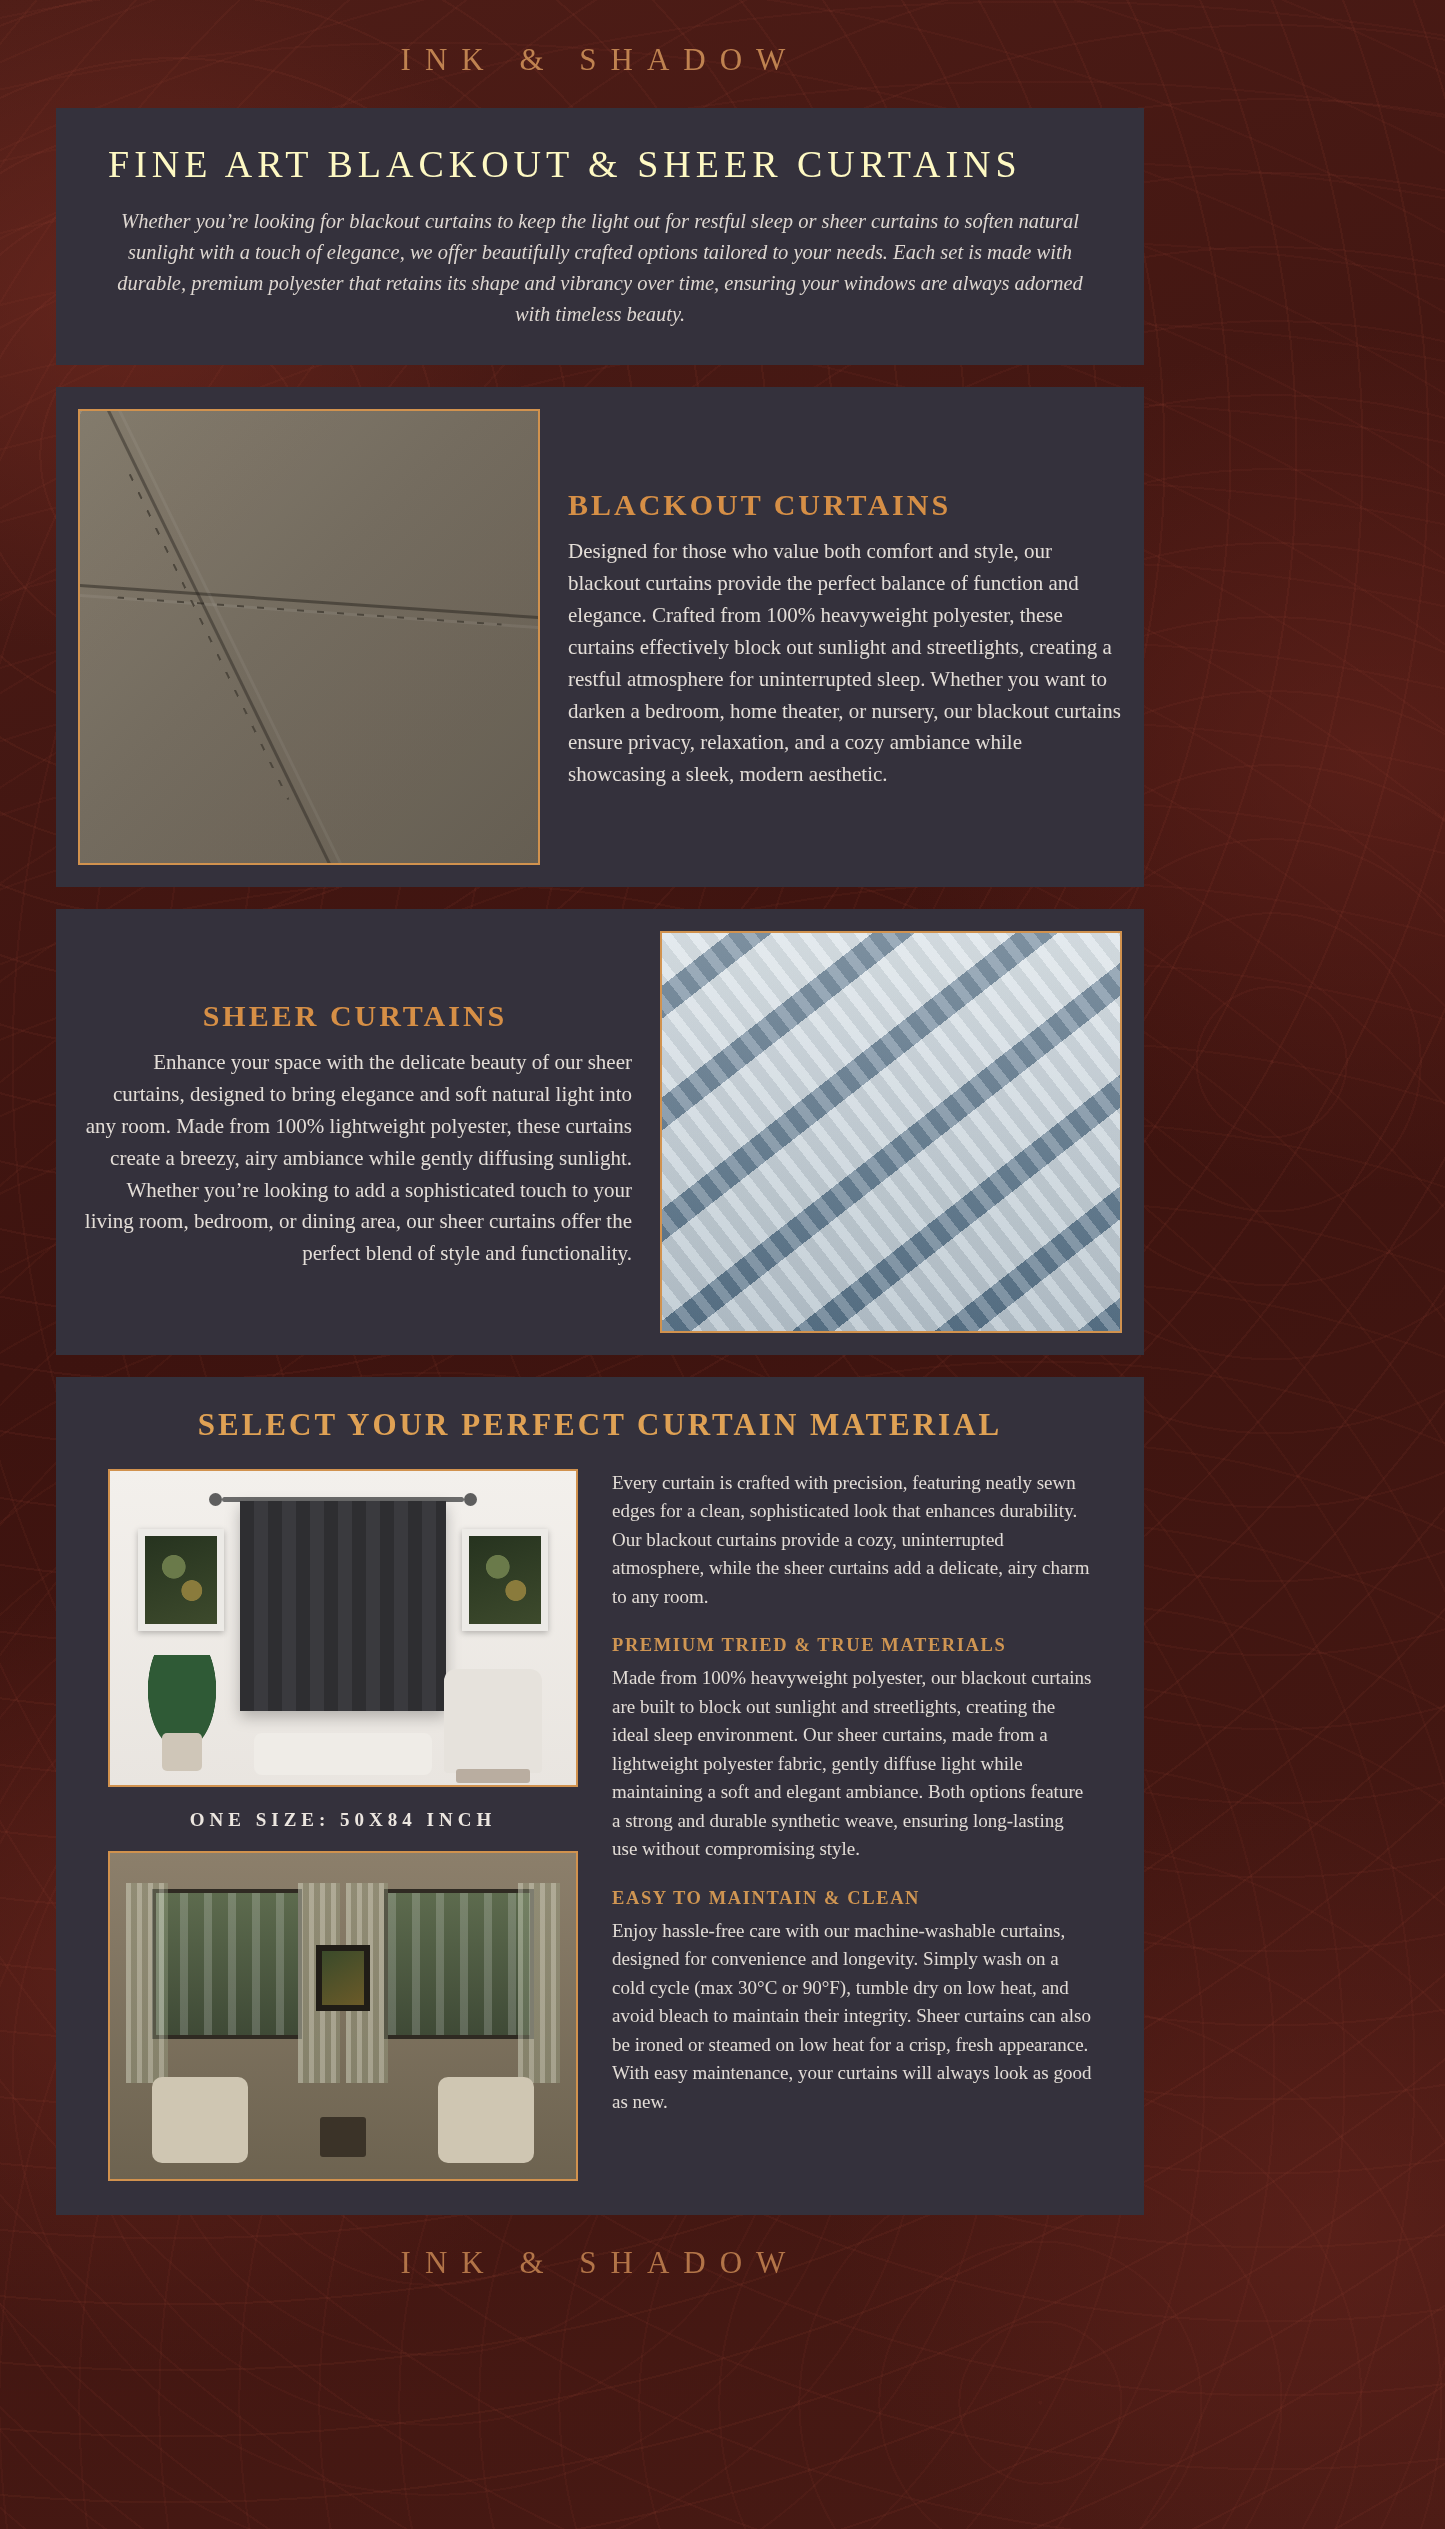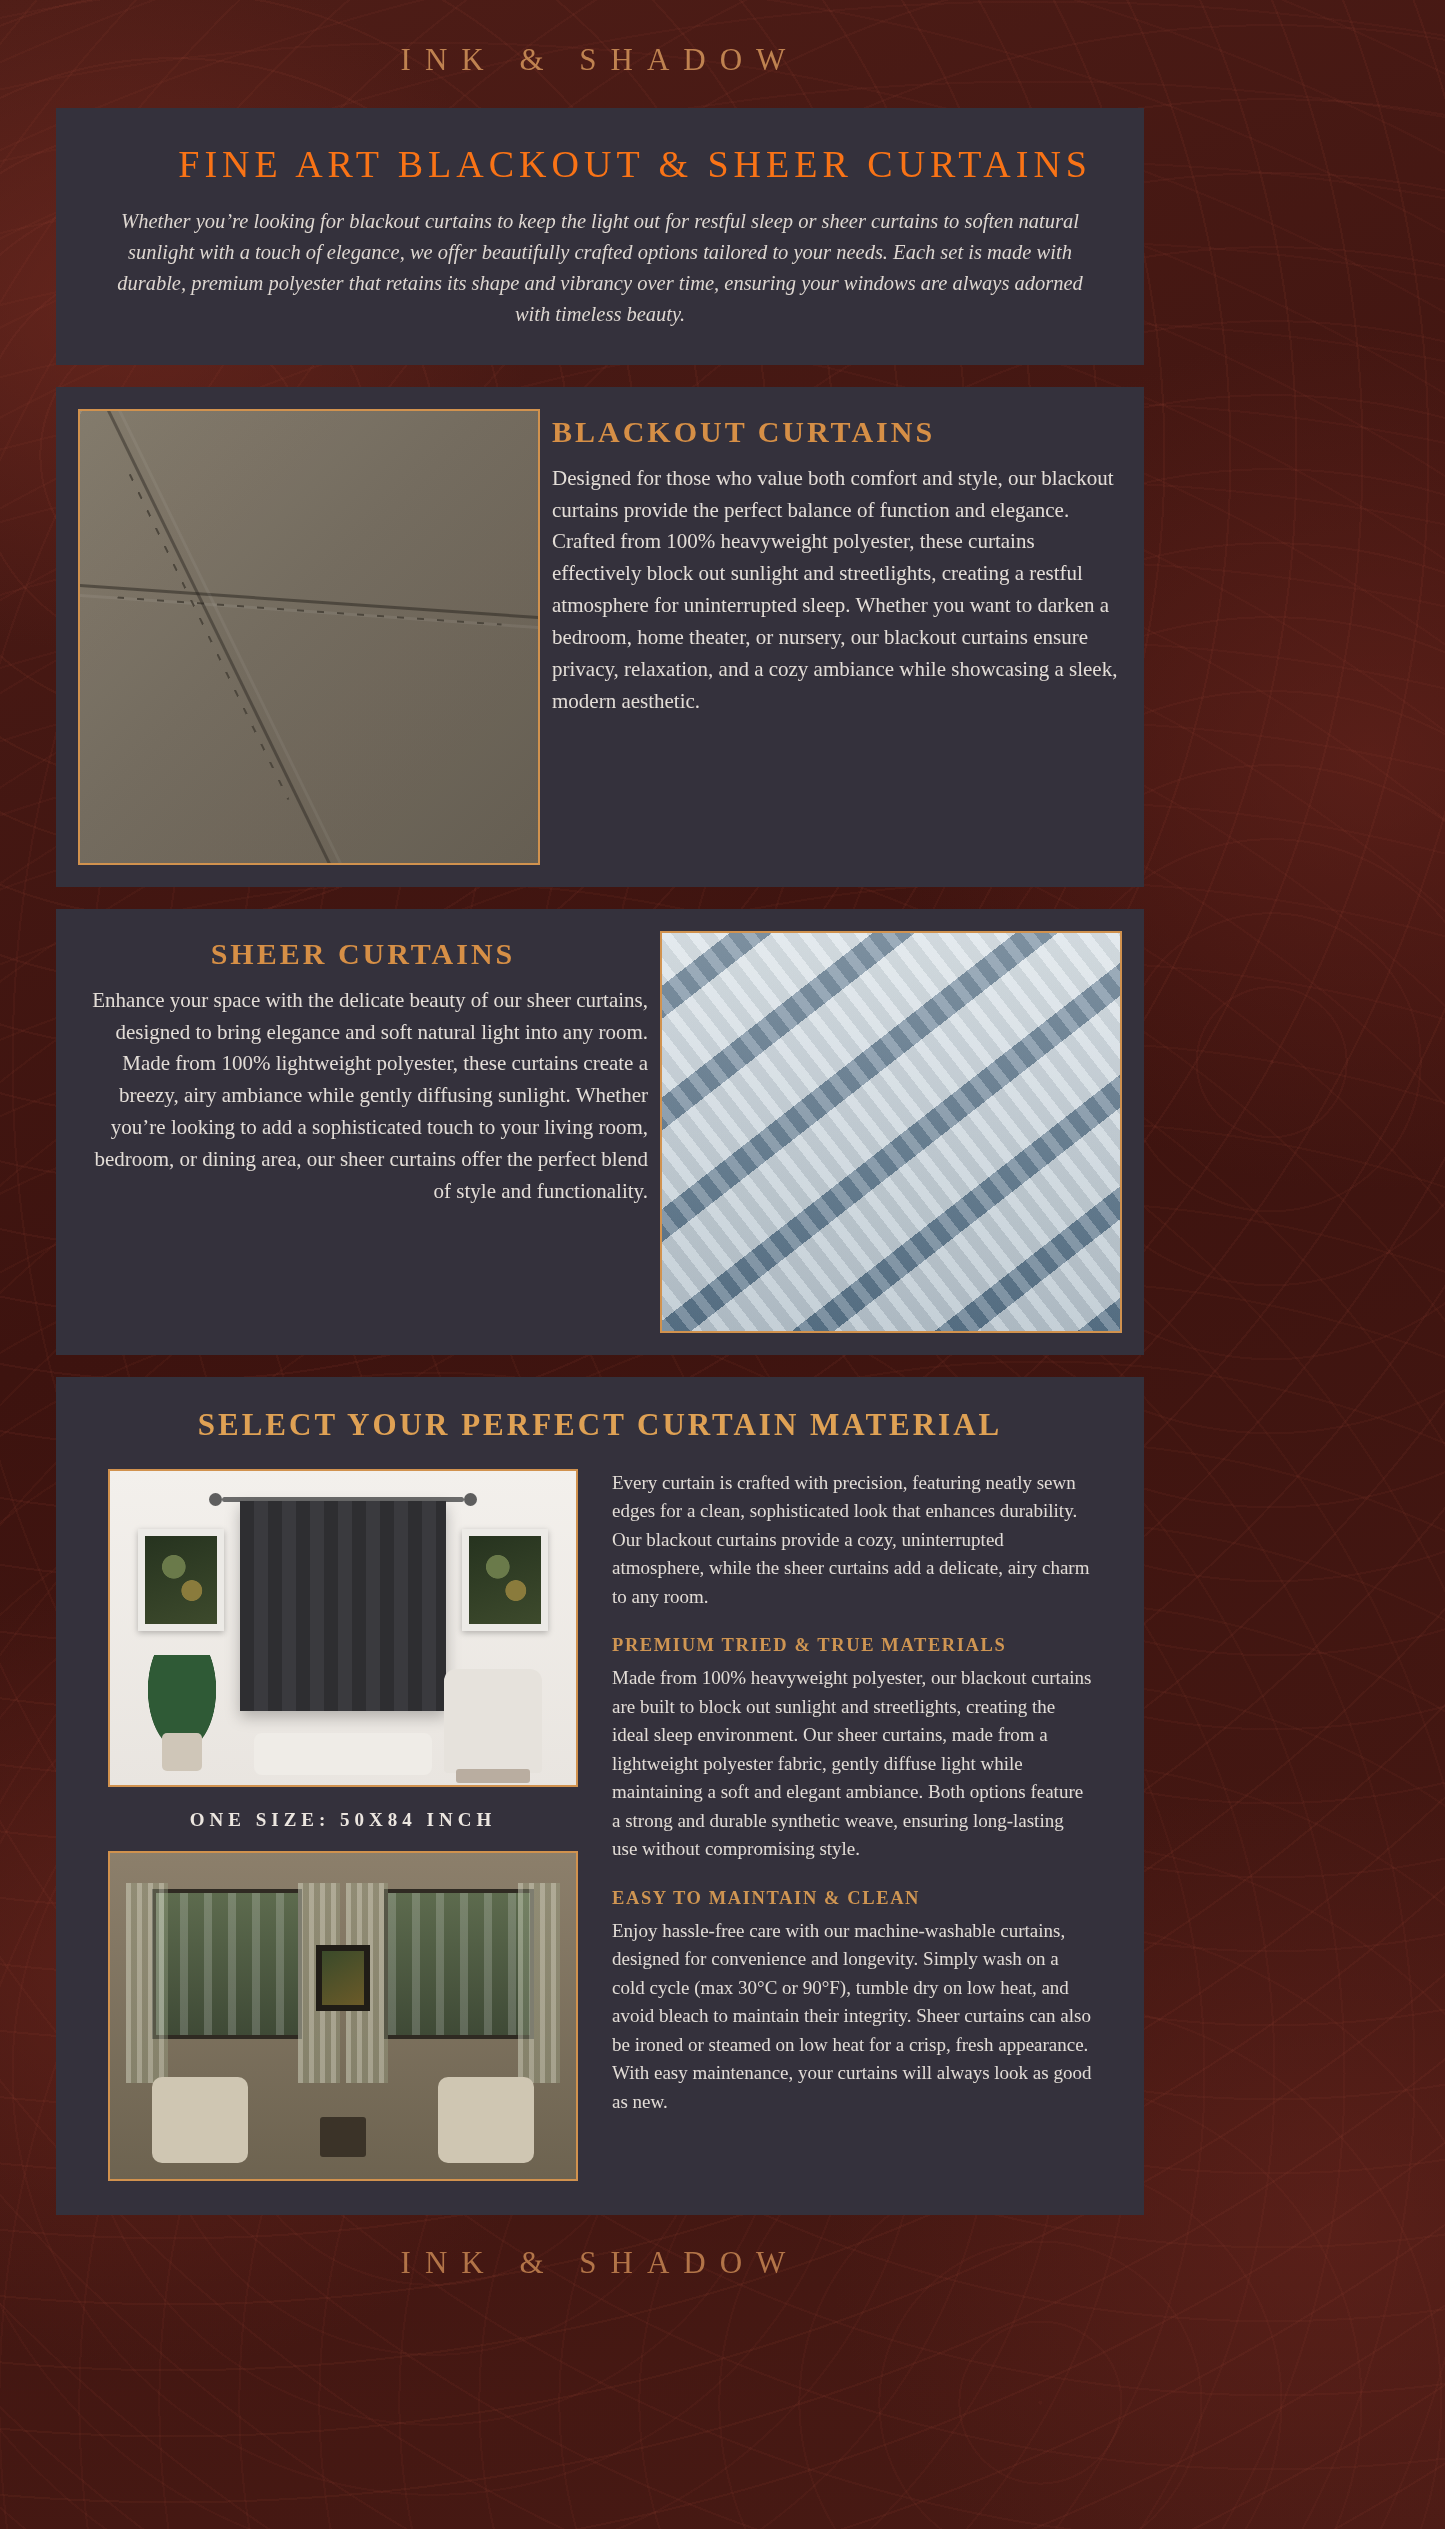--- a/index.html
+++ b/index.html
@@ -73,22 +73,22 @@
   .panel {
     background: #34313c;
     margin: 0 56px;
     position: relative;
   }
   .panel-intro {
     margin-top: 30px;
     padding: 28px 52px 34px;
   }
   .section-title {
-    text-align: right;
-    color: #f97316;
+    text-align: left;
+    color: #fef9c3;
     font-size: 38px;
     letter-spacing: 5px;
     text-transform: uppercase;
     font-weight: 400;
     margin: 6px 0 20px;
     font-family: "Liberation Serif", serif;
   }
   .intro-text {
     color: #ded7d1;
     font-size: 20.5px;
@@ -98,22 +98,22 @@
     margin: 0 auto;
     font-family: "Liberation Serif", serif;
     font-style: italic;
   }
 
   
   .row-panel {
     margin-top: 22px;
     display: flex;
     padding: 22px;
-    gap: 12px;
-    align-items: flex-start;
+    gap: 28px;
+    align-items: center;
   }
   .img-frame {
     border: 2px solid #d1924e;
     background: #2b2830;
     flex: none;
     overflow: hidden;
     position: relative;
   }
   .row-text { flex: 1; padding-top: 6px; }
   .row-heading {

